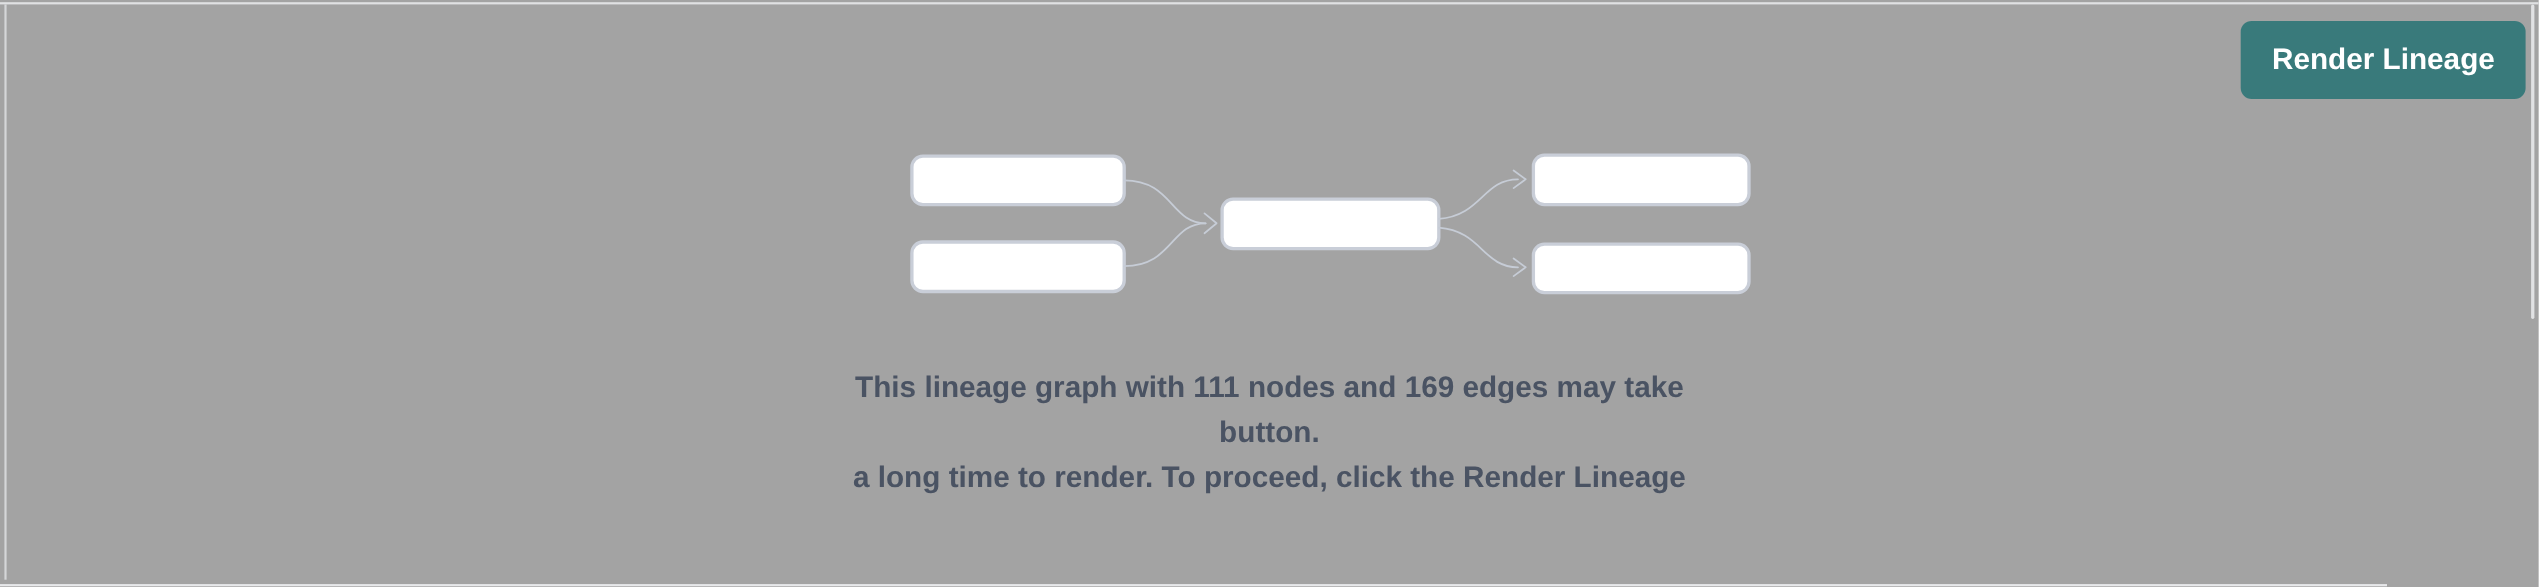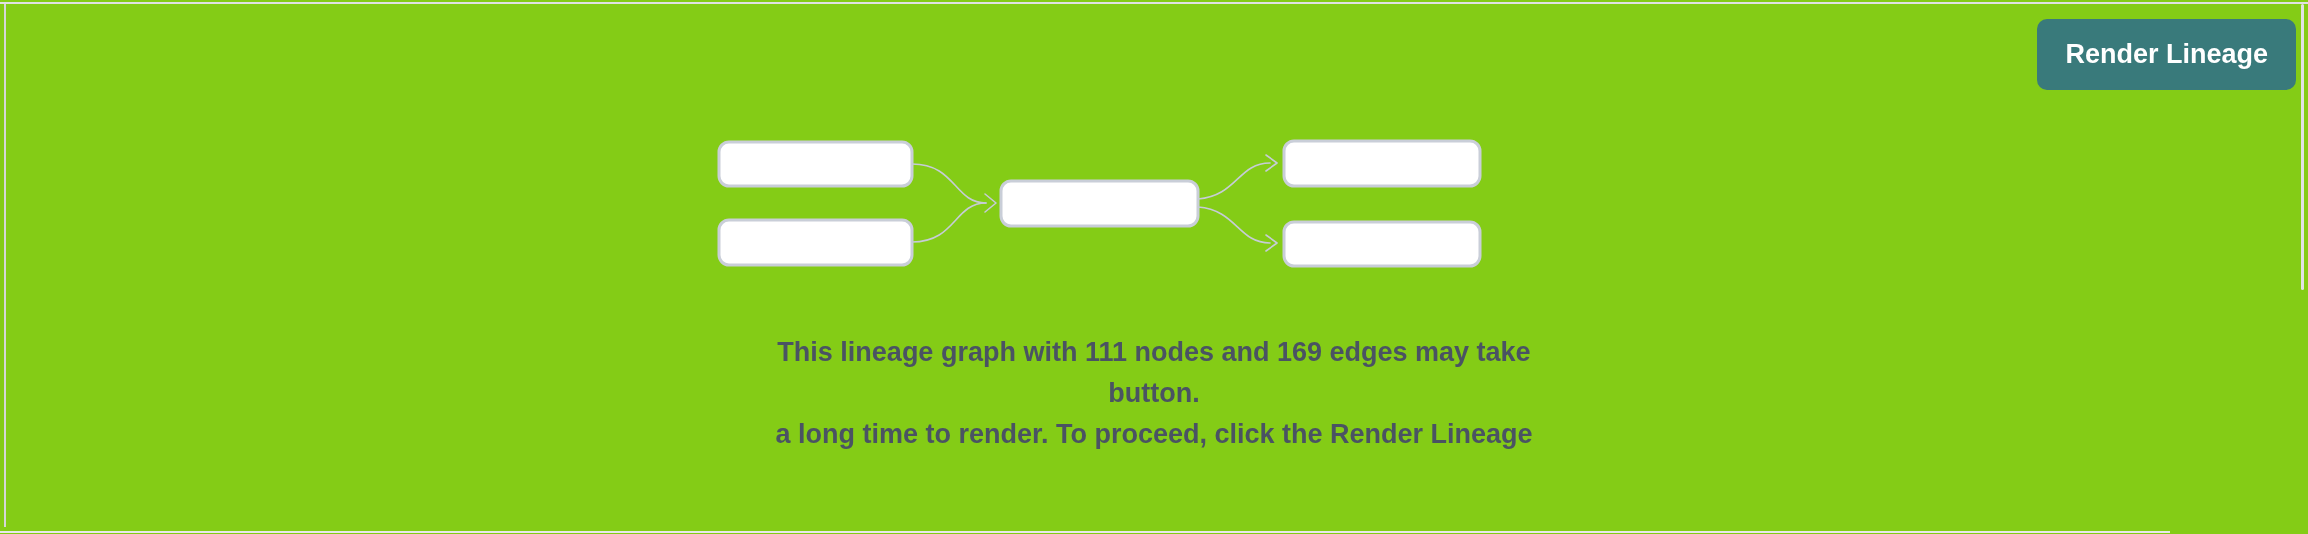--- a/index.html
+++ b/index.html
@@ -14,21 +14,21 @@
     --scroll-thumb-c: #e1e2e4;
   }
   * { margin: 0; padding: 0; box-sizing: border-box; }
   html, body { background: #ffffff; }
   body { font-family: "Liberation Sans", sans-serif; }
 
   .lineage-pane {
     position: relative;
     width: 2308px;
     height: 534px;
-    background: #84cc16;
+    background: #a3a3a3;
     overflow: hidden;
   }
 
   .pane-border-top {
     position: absolute; left: 0; top: 2px;
     width: 100%; height: 2px;
     background: var(--border-top-c);
   }
   .pane-border-left {
     position: absolute; left: 4px; top: 4px;
@@ -67,21 +67,21 @@
   }
 
   .empty-state {
     position: absolute;
     left: 50%;
     top: 130px;
     transform: translateX(-50%);
     width: 900px;
     display: flex;
     flex-direction: column;
-    align-items: flex-start;
+    align-items: flex-end;
   }
 
   .placeholder-svg { display: block; }
 
   .warning-message {
     margin-top: 52px;
     width: 100%;
     text-align: center;
     color: var(--message-text);
     font-size: 27px;

